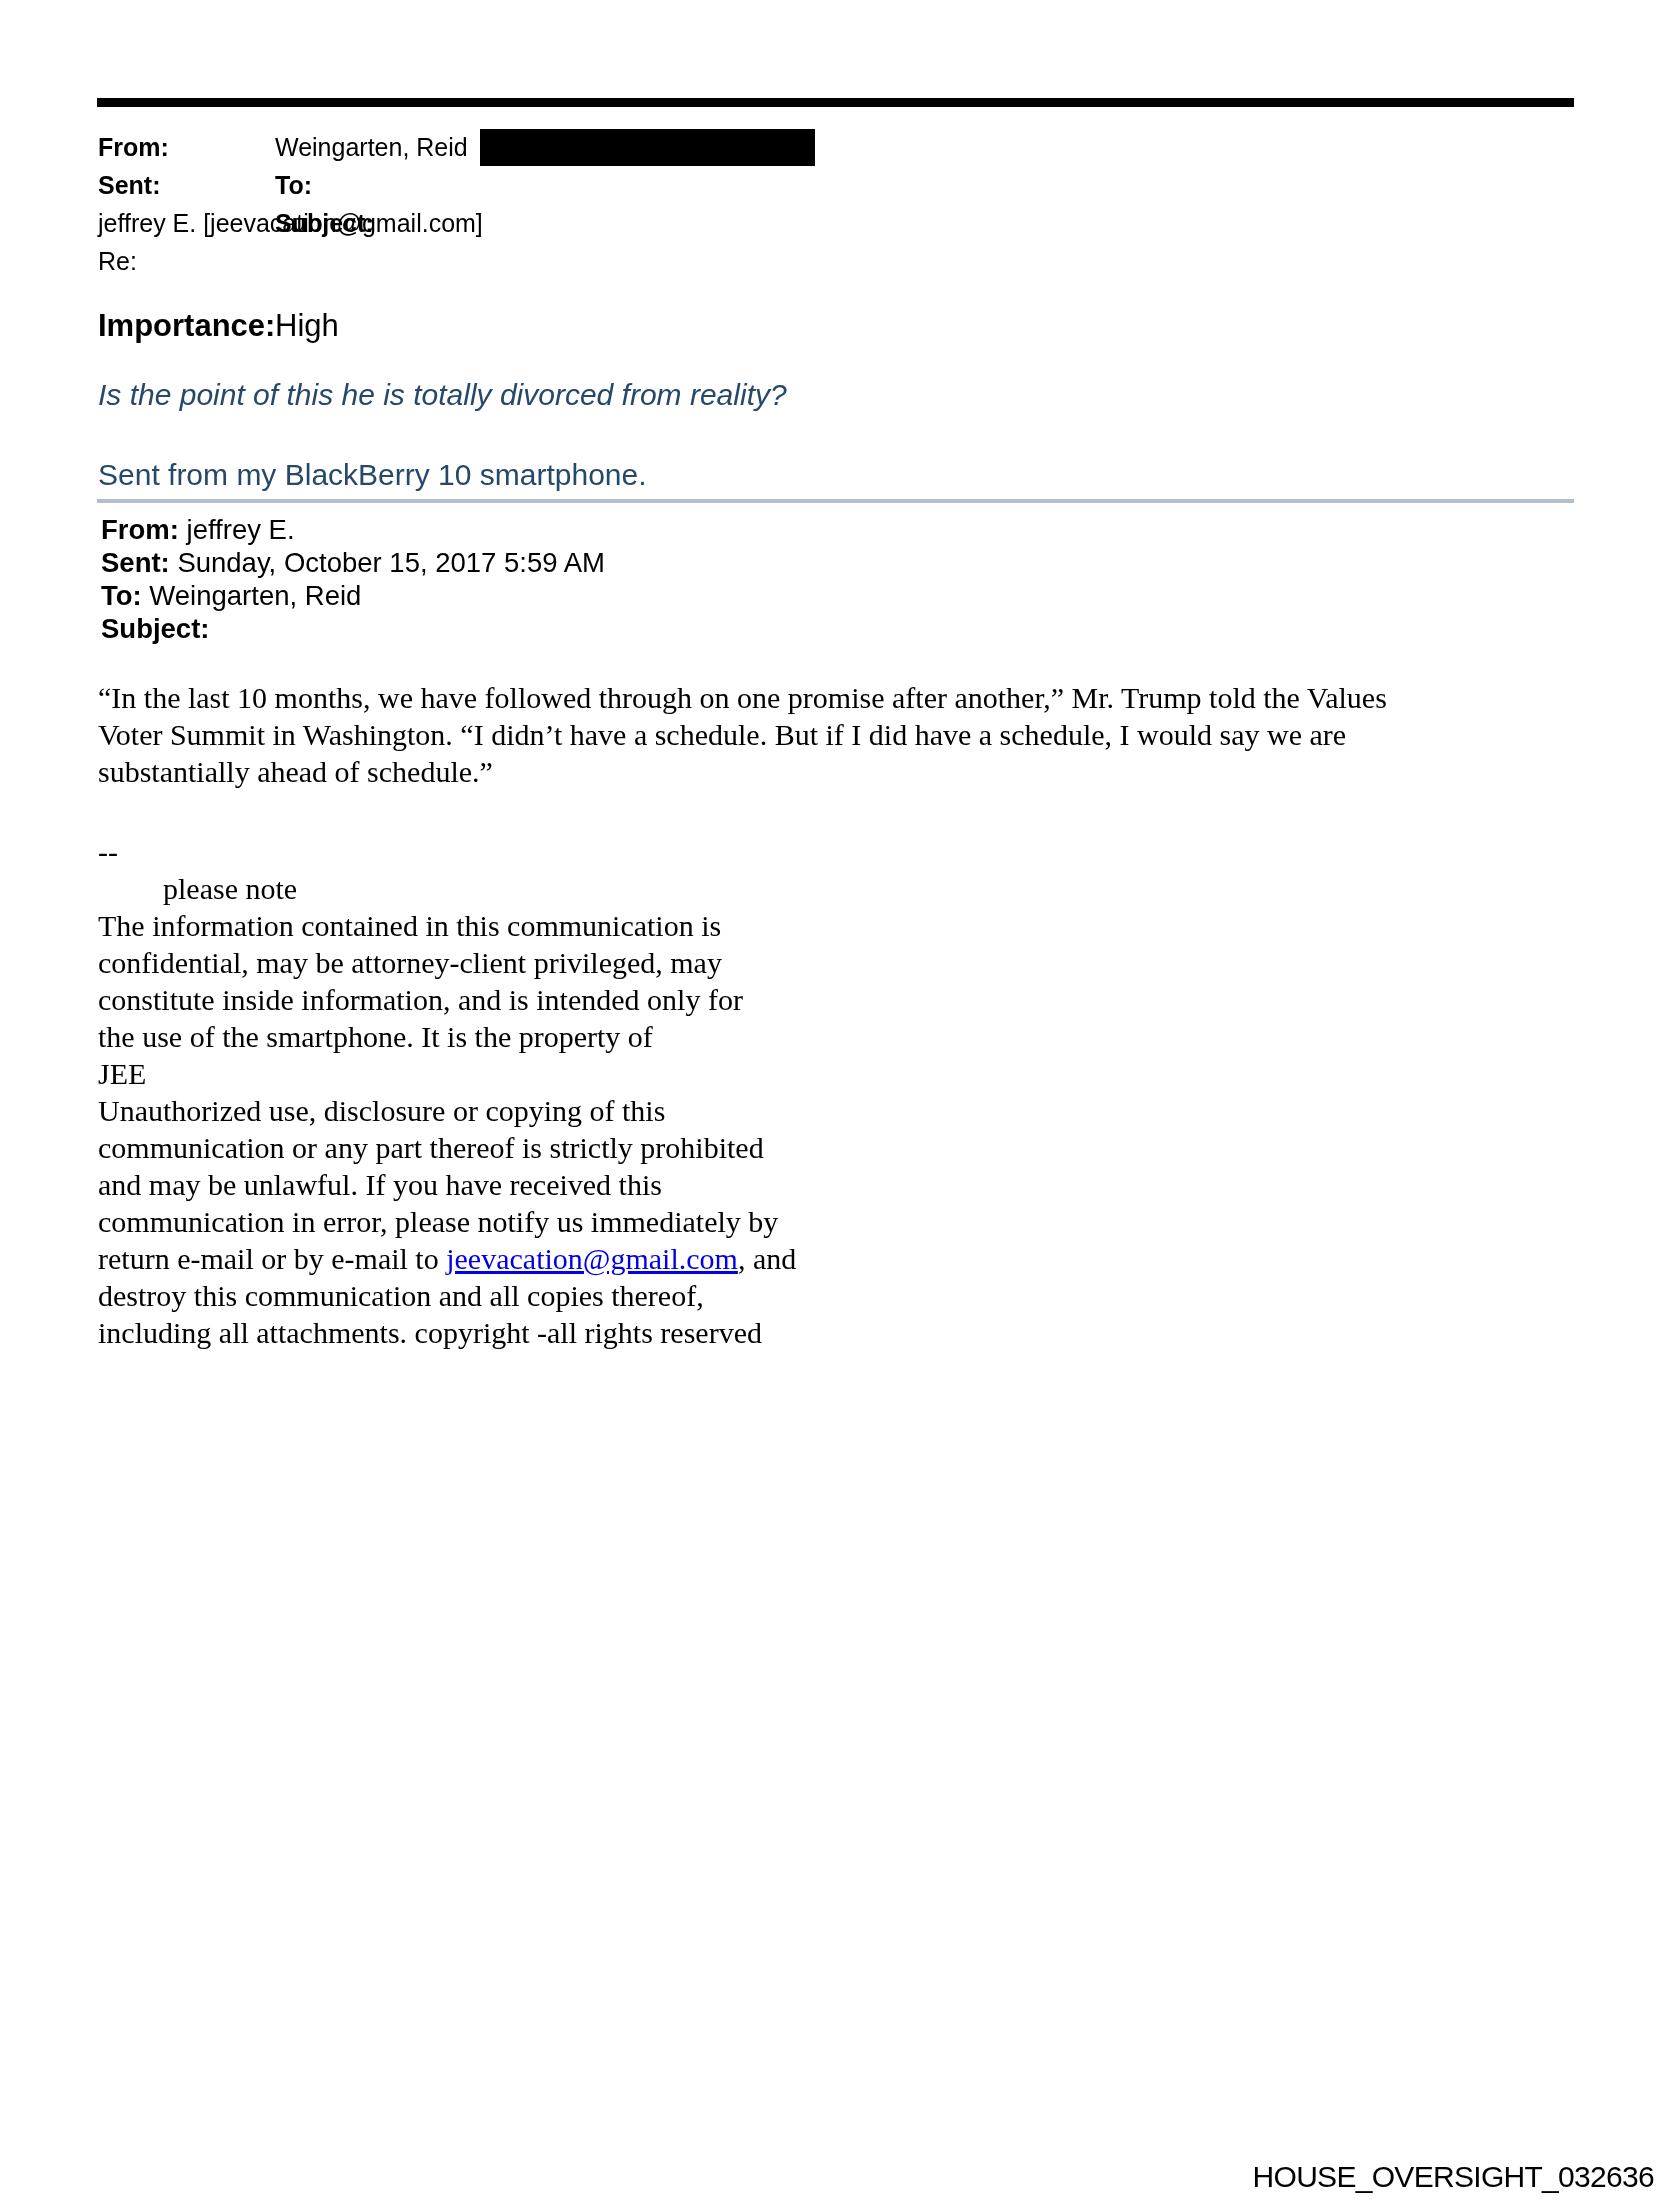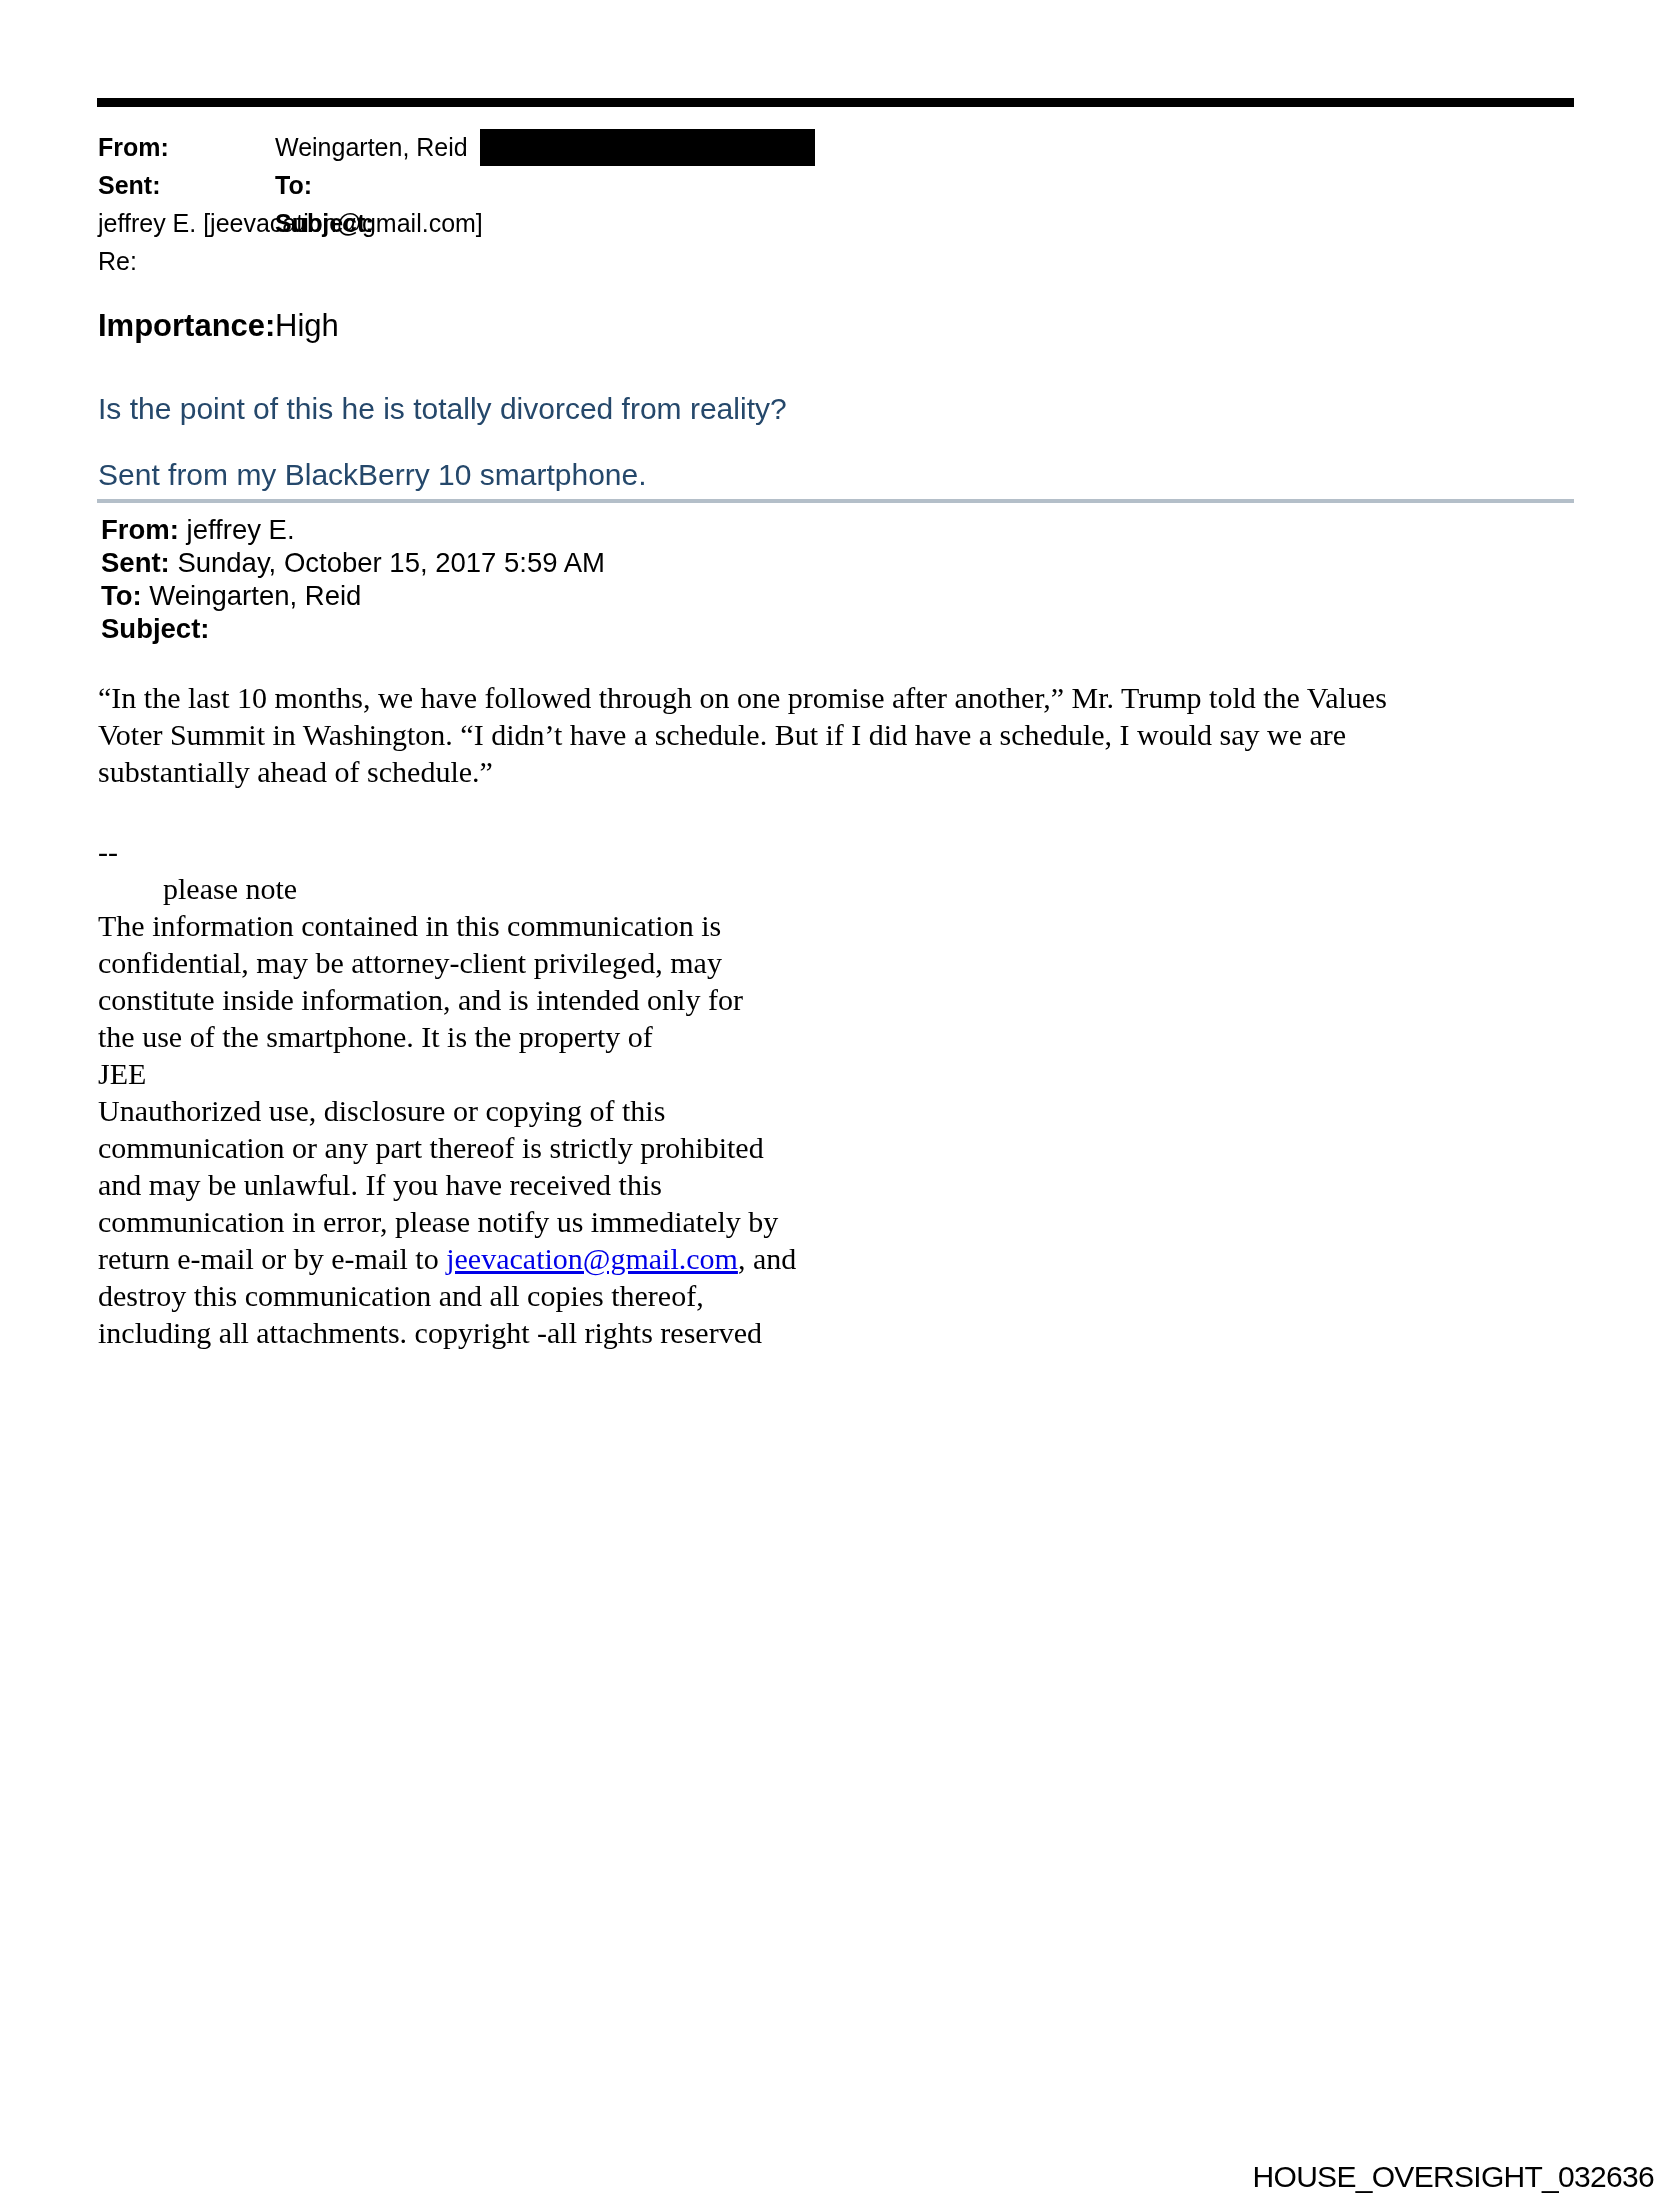--- a/index.html
+++ b/index.html
@@ -37,21 +37,21 @@
     display: grid; grid-template-columns: 177px auto;
     font-size: 31px; line-height: 38px; margin-top: 12px;
   }
   .importance-row .lbl { font-weight: bold; }
 
   
   .blue-line {
     position: absolute; left: 98px;
     font-size: 30px; color: #25486b; white-space: nowrap;
   }
-  .msg-body { top: 392px; }
+  .msg-body { top: 378px; font-style: italic; }
   .msg-sig  { top: 458px; }
 
   .divider {
     position: absolute; left: 97px; top: 499px;
     width: 1477px; height: 3.9px; background: #b4bfc9;
   }
 
   
   .hdr2 {
     position: absolute; left: 101px; top: 513px;

